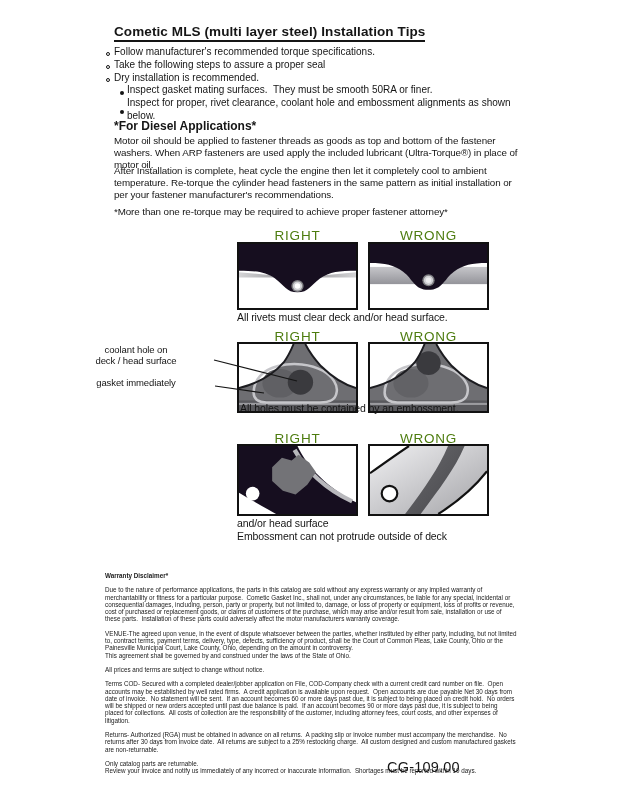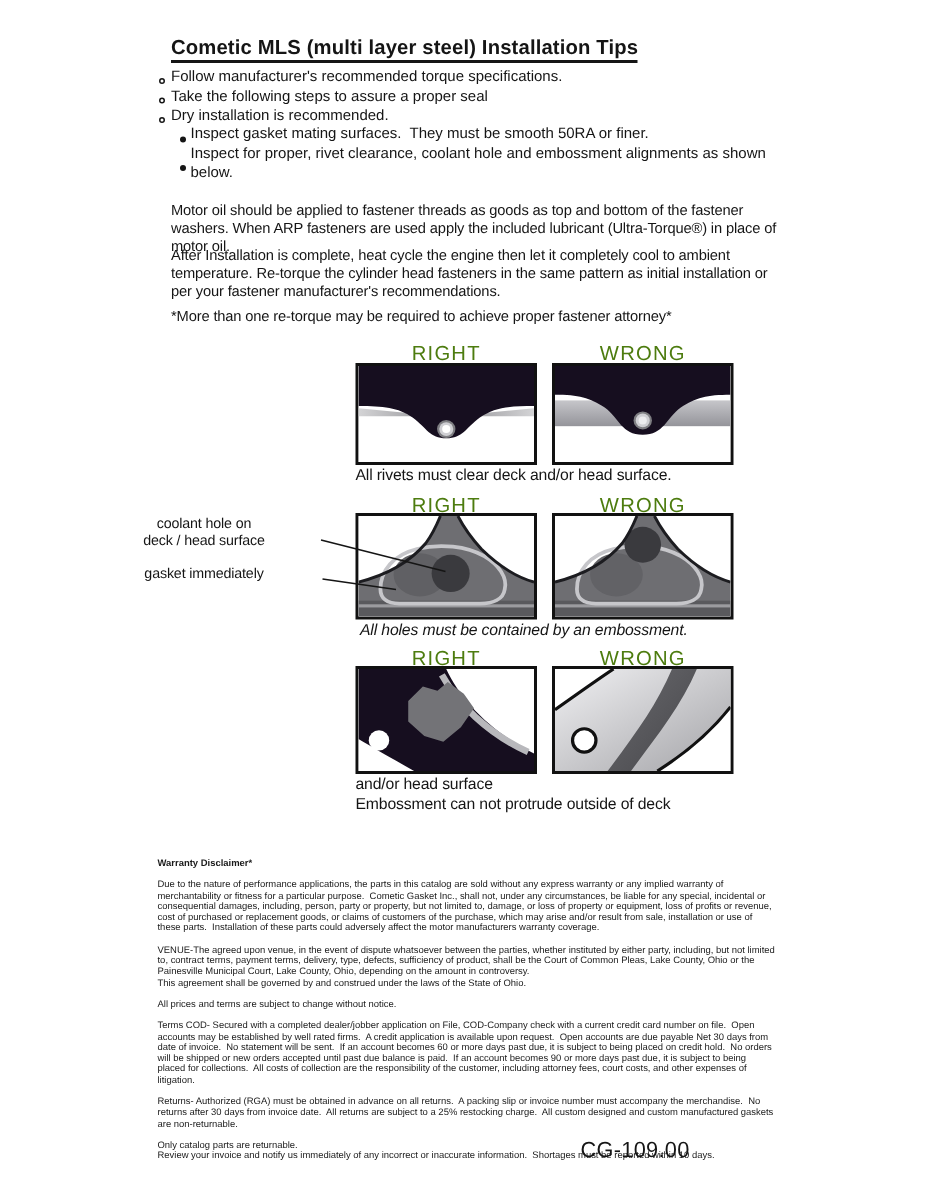--- a/index.html
+++ b/index.html
@@ -66,20 +66,21 @@
     <div class="bullet-row sub">
       <span class="marker-dot"></span>
       <span class="pre">Inspect gasket mating surfaces.  They must be smooth 50RA or finer.</span>
     </div>
     <div class="bullet-row sub">
       <span class="marker-dot"></span>
       <span class="pre">Inspect for proper, rivet clearance, coolant hole and embossment alignments as shown below.</span>
     </div>
   </div>
 
+  <div class="diesel-heading">*For Diesel Applications*</div>
   <p class="body-p p1">Motor oil should be applied to fastener threads as goods as top and bottom of the fastener washers. When ARP fasteners are used apply the included lubricant (Ultra-Torque®) in place of motor oil.</p>
   <p class="body-p p2">After Installation is complete, heat cycle the engine then let it completely cool to ambient temperature. Re-torque the cylinder head fasteners in the same pattern as initial installation or per your fastener manufacturer's recommendations.</p>
   <p class="body-p p3">*More than one re-torque may be required to achieve proper fastener attorney*</p>
 
   <div class="diag-label" style="left:237px; top:228px;">RIGHT</div>
   <div class="diag-label" style="left:368px; top:228px;">WRONG</div>
 
   <div class="diag-box" style="left:237px; top:242px; height:68px;">
     <svg viewBox="0 0 120 67" preserveAspectRatio="none">
       <defs>
@@ -151,21 +152,21 @@
       <ellipse cx="42" cy="41" rx="18" ry="15" fill="#626266"></ellipse>
       <rect y="59" width="120" height="11" fill="#59595d"></rect>
       <rect y="61.5" width="120" height="2.2" fill="#9b9b9f"></rect>
       <path d="M15,51 C15,38 24,27 40,23 C56,19 74,21 86,28 C96,34 102,43 100,51 C99,58 92,61 83,61 L28,61 C19,61 15,57 15,51 Z" fill="none" stroke="#c6c6ca" stroke-width="2.6"></path>
       <circle cx="60" cy="20" r="12.5" fill="#3a3a3e"></circle>
       <path d="M0,46 C20,41 36,31 46,19 C51,12 54,5 56,0" stroke="#1c1c20" stroke-width="2" fill="none"></path>
       <path d="M68,0 C71,6 76,14 84,23 C94,33 106,42 120,46" stroke="#1c1c20" stroke-width="2" fill="none"></path>
     </svg>
   </div>
 
-  <div class="caption" style="left:240px; top:414px;font-style:italic;">All holes must be contained by an embossment.</div>
+  <div class="caption" style="left:240px; top:402px;">All holes must be contained by an embossment.</div>
 
   <div class="diag-label" style="left:237px; top:431px;">RIGHT</div>
   <div class="diag-label" style="left:368px; top:431px;">WRONG</div>
 
   <div class="diag-box" style="left:237px; top:444px; height:72px;">
     <svg viewBox="0 0 120 70" preserveAspectRatio="none">
       <rect width="120" height="70" fill="#ffffff"></rect>
       <path d="M0,0 H60 C70,22 92,44 120,58 L120,70 H38 C24,62 10,54 0,48 Z" fill="#160e1f"></path>
       <path d="M57,4 C68,24 88,44 116,57" stroke="#b8b8bc" stroke-width="4.5" fill="none"></path>
       <polygon points="34,22 44,12 54,15 61,9 72,17 79,27 70,40 58,50 45,46 34,36" fill="#737377"></polygon>

